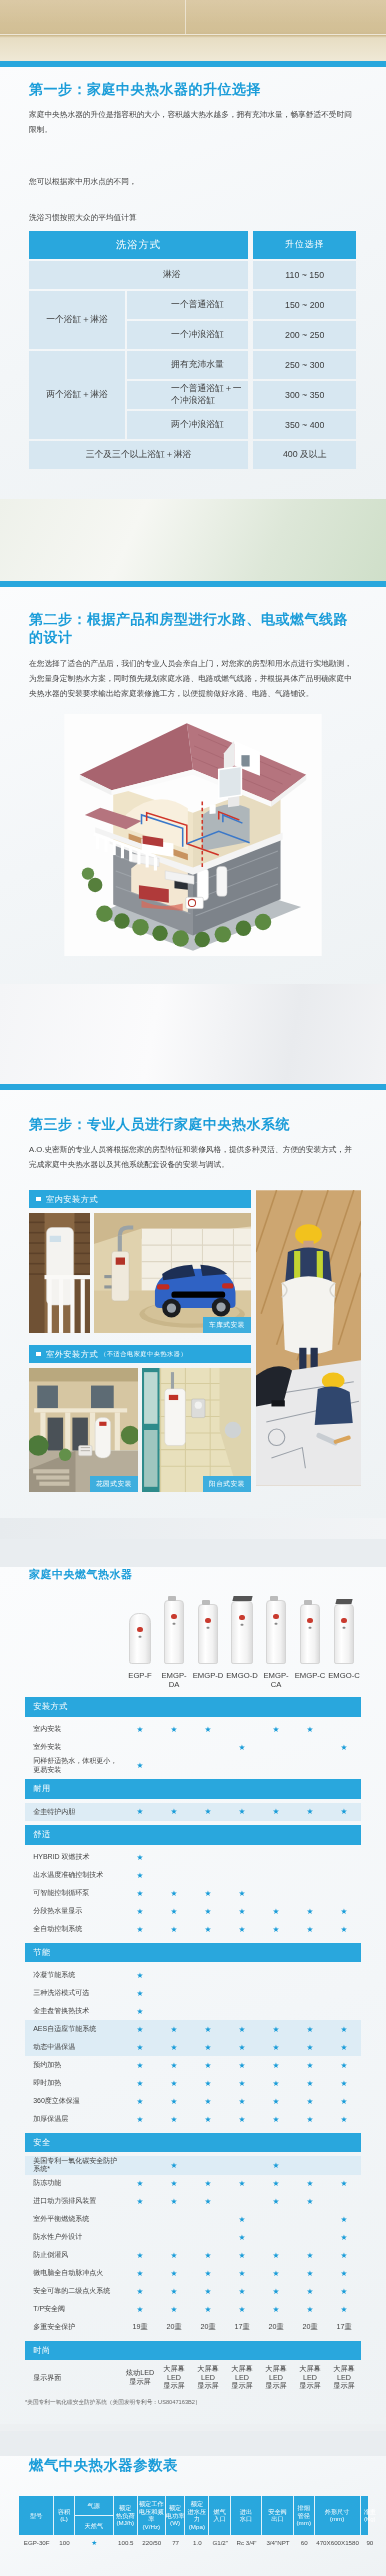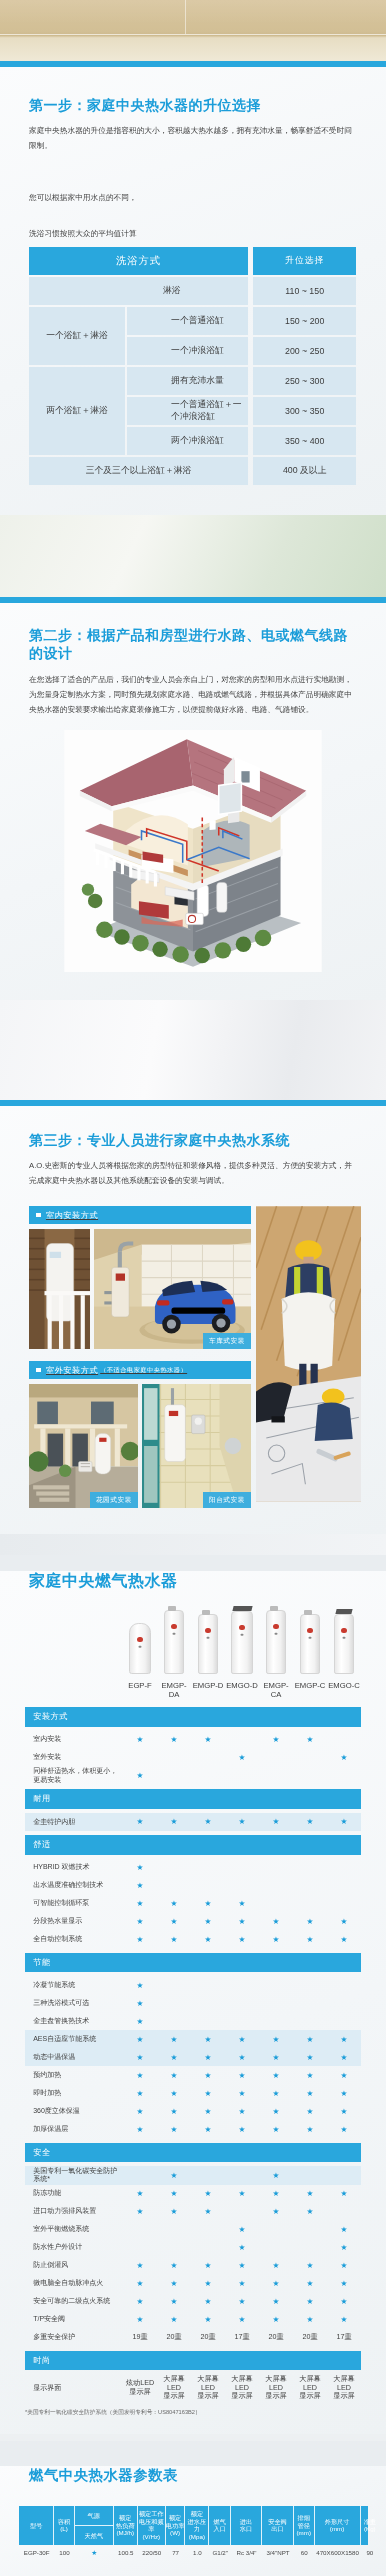--- a/index.html
+++ b/index.html
@@ -59,21 +59,21 @@
   .bt-head{background:#29a7dd;color:#fff;font-size:10.3px;justify-content:center;letter-spacing:1px;}
   .bt-method{padding-left:44px;}
   .bt-group{justify-content:center;text-align:right;}
   .bt-span{grid-column:1/3;}
   .bt-shower{padding-left:134px;}
   .bt-center{justify-content:center;}
   .bt-val{justify-content:center;font-size:8.8px;}
 
   
   .install-wrap{display:flex;gap:5.2px;margin-top:17.5px;}
-  .install-left{width:257px;text-decoration:underline;}
+  .install-left{width:257px;}
   .install-right{width:105px;position:relative;}
   .label-bar{
     background:#29a7dd;color:#fff;height:18.5px;display:flex;align-items:center;
     font-size:8.2px;letter-spacing:0.5px;padding-left:7.2px;gap:5.2px;
   }
   .label-bar .sq{width:4.6px;height:4.6px;background:#fff;display:inline-block;flex:none;}
   .label-bar .small{font-size:6.2px;}
   .photo-row{display:flex;gap:4.1px;margin-top:5.2px;margin-bottom:11.3px;}
   .photo{position:relative;overflow:hidden;flex:none;}
   .badge{
@@ -123,21 +123,21 @@
 </head>
 <body>
 
 <div class="page">
 
   <div class="top-photo"></div>
 
   <section class="card" style="padding-bottom:30px;">
     <div class="accent-bar"></div>
     <div class="card-inner">
-      <h2 class="section-title" style="margin-top:30px;">第一步：家庭中央热水器的升位选择</h2>
+      <h2 class="section-title" style="margin-top:14px;">第一步：家庭中央热水器的升位选择</h2>
       <p class="body-text" style="width:330px;">家庭中央热水器的升位是指容积的大小，容积越大热水越多，拥有充沛水量，畅享舒适不受时间限制。</p>
       <p class="body-text" style="margin-top:37px;">您可以根据家中用水点的不同，</p>
 
       <p class="table-caption">洗浴习惯按照大众的平均值计算</p>
 
       <div class="bath-table">
         <div class="bt-left">
           <div class="bt-cell bt-head bt-span" style="grid-row:1;">洗浴方式</div>
           <div class="bt-cell bt-span bt-shower" style="grid-row:2;">淋浴</div>
           <div class="bt-cell bt-group" style="grid-row:3/span 2;grid-column:1;">一个浴缸＋淋浴</div>
@@ -481,21 +481,21 @@
 
         </div>
       </div>
     </div>
   </section>
 
   <div class="bg-gap3"></div>
 
   <section class="card">
     <div class="card-inner">
-      <h2 class="section-title" style="margin-top:16px;font-size:16px;">家庭中央燃气热水器</h2>
+      <h2 class="section-title" style="margin-top:28px;font-size:11px;">家庭中央燃气热水器</h2>
     </div>
     <div class="shelf" id="product-shelf">
         <div></div>
         <div class="slot">
           <div class="bottle dome"></div>
         </div>
         <div class="slot">
           <div class="bottle cap" style="height: 62px;"></div>
         </div>
         <div class="slot">

